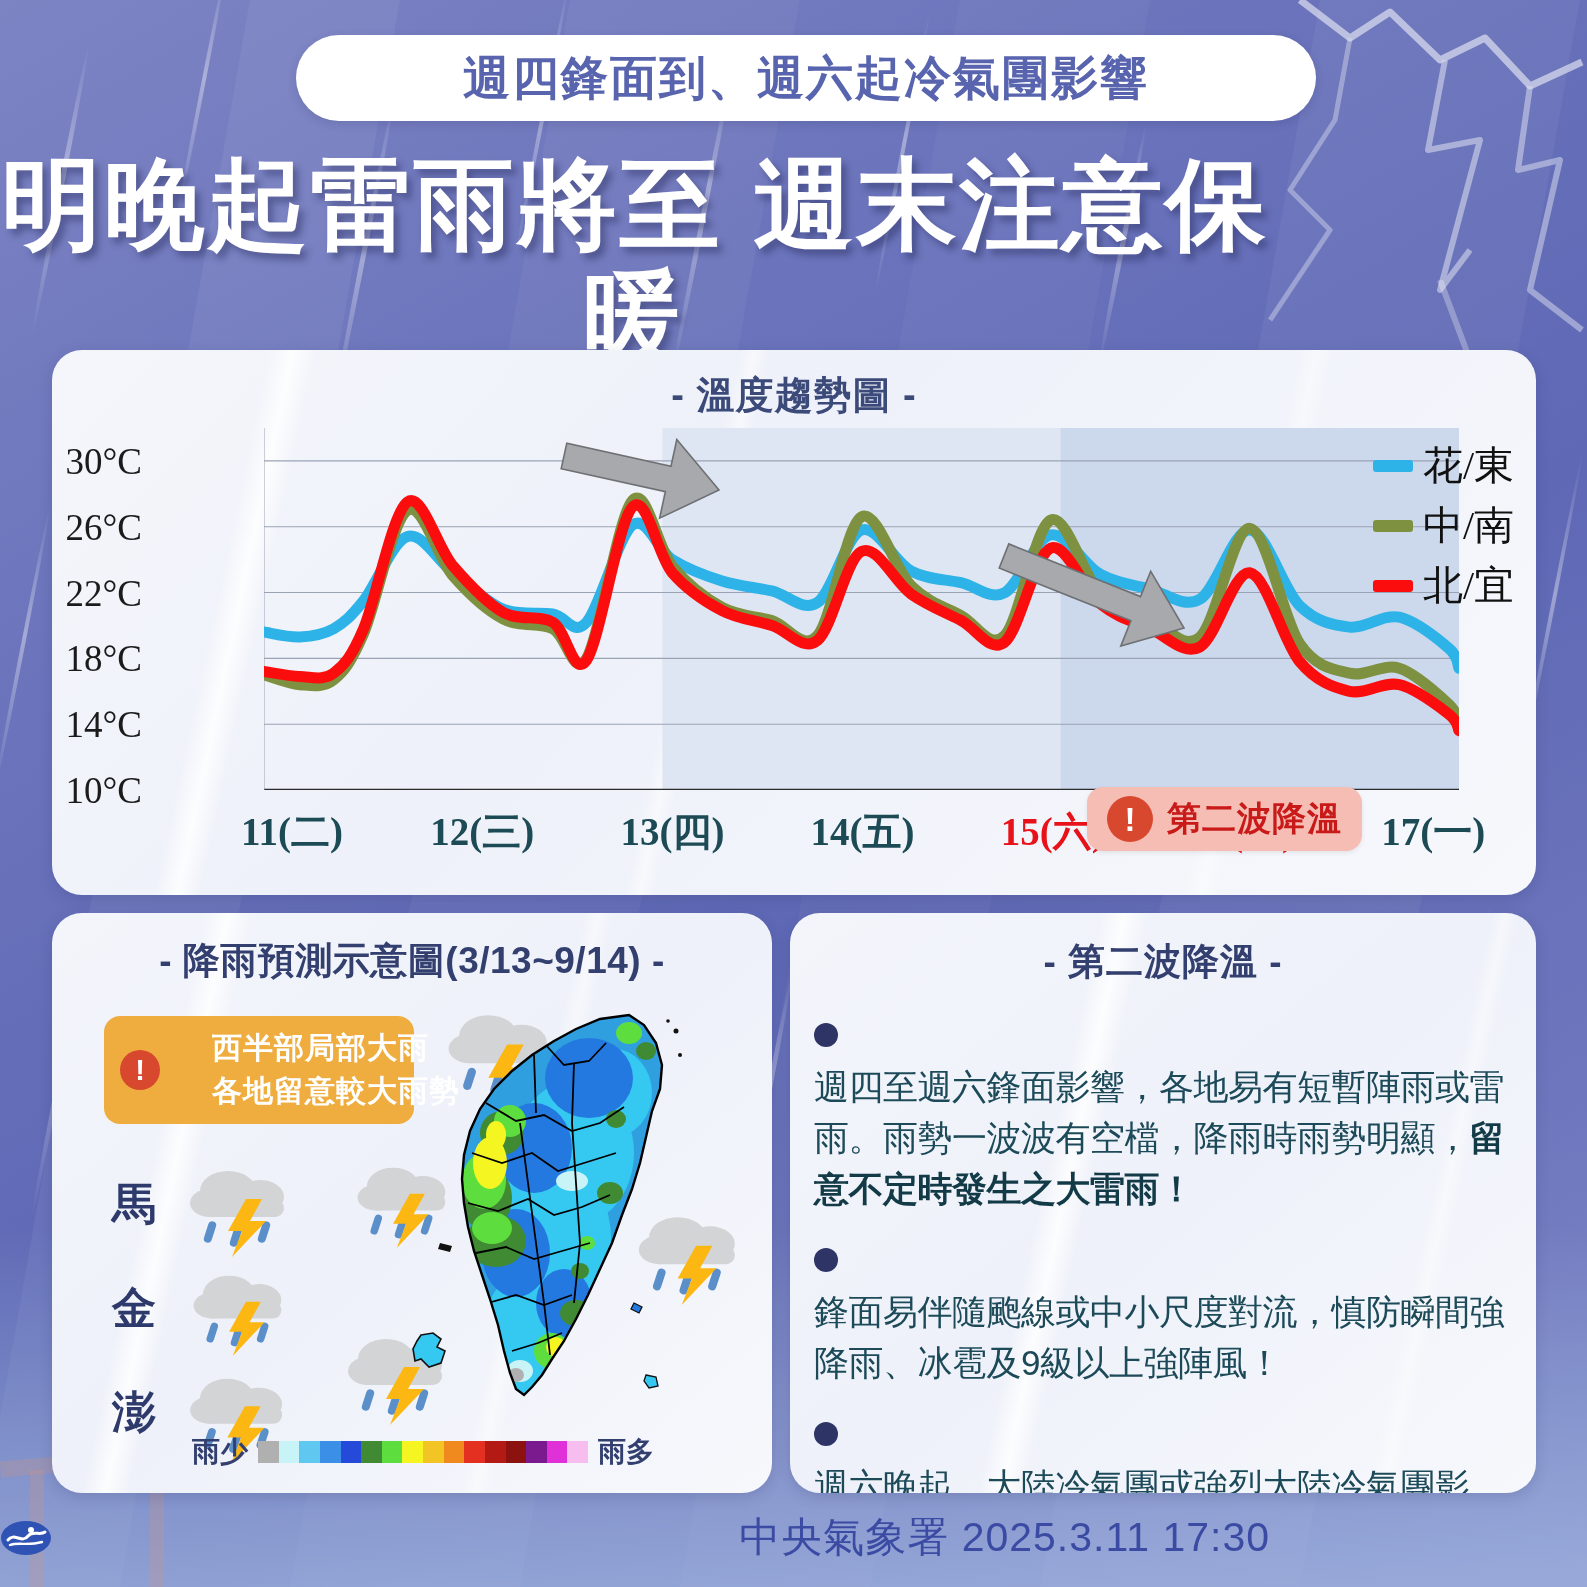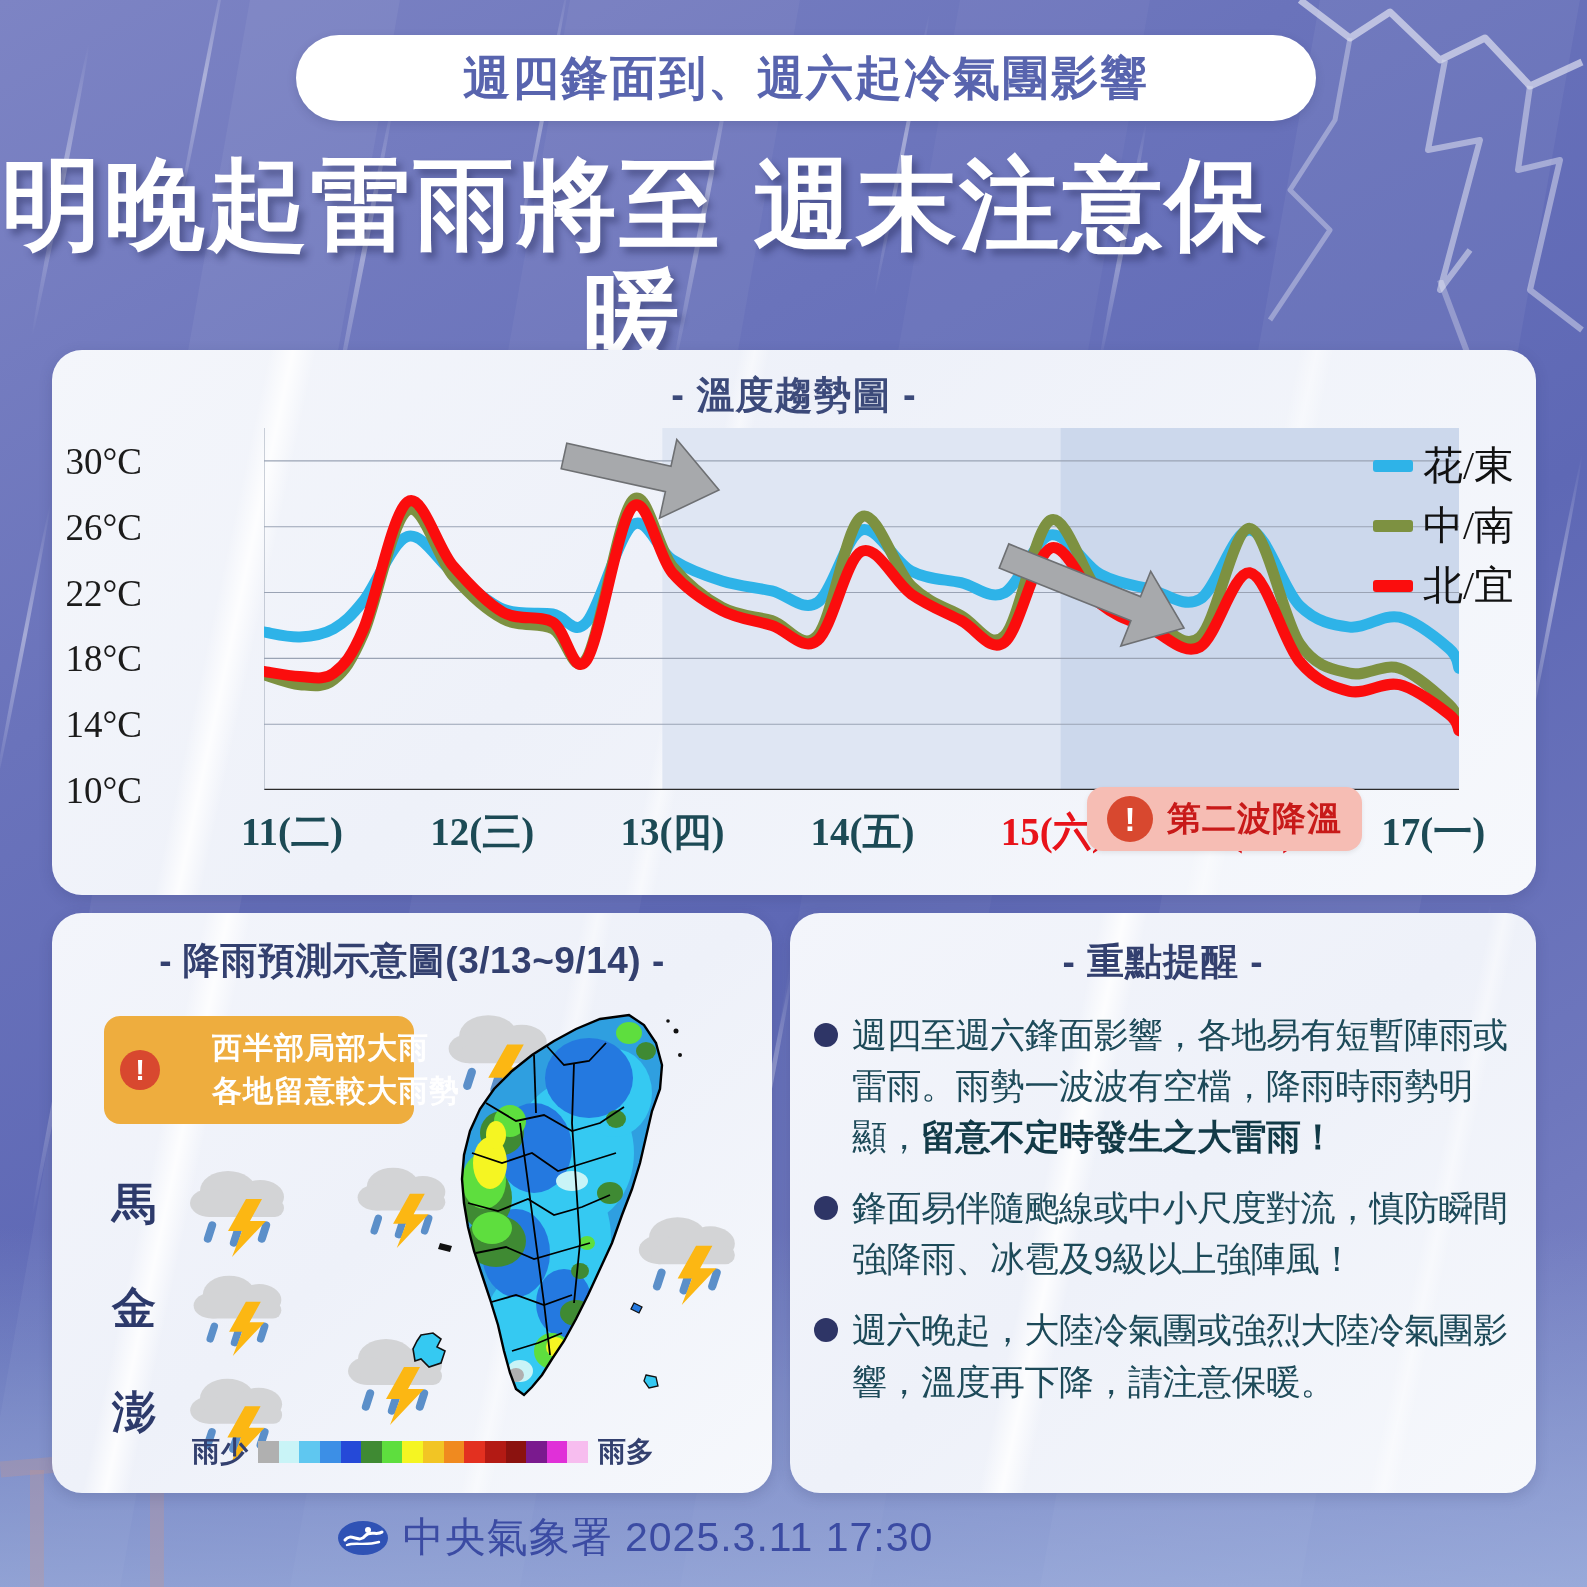--- a/index.html
+++ b/index.html
@@ -133,32 +133,32 @@
   #tips-card {
     position: absolute; left: 790px; top: 913px; width: 746px; height: 580px;
     background: linear-gradient(140deg, #f3f5fb 0%, #eef1f9 50%, #f6f8fc 100%);
     border-radius: 30px; box-shadow: 0 4px 14px rgba(40,45,90,.18); overflow: hidden;
   }
   #tips-title {
     position: absolute; left: 0; right: 0; top: 24px; text-align: center;
     font-size: 37px; font-weight: 700; color: #33406f; letter-spacing: 1px;
   }
   #tips-list { position: absolute; left: 24px; right: 16px; top: 96px; }
-  .tip { display: flex; gap: 14px; margin-bottom: 20px; }
+  .tip { display: flex; gap: 14px; margin-bottom: 20px; flex-direction: column; }
   .tip-dot {
     width: 24px; height: 24px; border-radius: 50%; background: #2e3566;
     flex: 0 0 auto; margin-top: 14px;
   }
   .tip-body { font-size: 35px; line-height: 1.46; color: #1d4a59; letter-spacing: -.5px; }
   .tip-body b { color: #123a47; font-weight: 700; }
 
   
   #footer {
     position: absolute; left: 0; right: 0; top: 1510px;
-    display: flex; align-items: center; justify-content: center; gap: 14px;
+    display: flex; align-items: center; justify-content: space-between; gap: 14px;
   }
   #cwa-logo { width: 52px; height: 40px; flex: 0 0 auto; }
   #footer-text { font-size: 41px; color: #3b4ba3; font-weight: 400; letter-spacing: 1px; }
 </style>
 </head>
 <body>
 
 <div id="bg-decor">
   <div class="panelband" style="left:110px;top:0;width:150px;height:1587px;"></div>
   <div class="panelband" style="left:430px;top:0;width:230px;height:1587px;background:rgba(255,255,255,.045);"></div>
@@ -491,21 +491,21 @@
           <i style="background: rgb(224, 48, 216);"></i>
           <i style="background: rgb(247, 189, 239);"></i>
         </span>
       <span class="scale-cap">雨多</span>
     </div>
   </div>
 
   <div id="tips-card">
     <div class="card-sheen" style="left:250px;height:640px;"></div>
     <div class="card-sheen" style="left:640px;width:28px;height:640px;opacity:.5;"></div>
-    <div id="tips-title">- 重點提醒 -</div>
+    <div id="tips-title">- 第二波降溫 -</div>
     <div id="tips-list">
         <div class="tip">
           <span class="tip-dot"></span>
           <div class="tip-body">週四至週六鋒面影響，各地易有短暫陣雨或雷雨。雨勢一波波有空檔，降雨時雨勢明顯，<b>留意不定時發生之大雷雨！</b></div>
         </div>
         <div class="tip">
           <span class="tip-dot"></span>
           <div class="tip-body">鋒面易伴隨颮線或中小尺度對流，慎防瞬間強降雨、冰雹及9級以上強陣風！</div>
         </div>
         <div class="tip">

